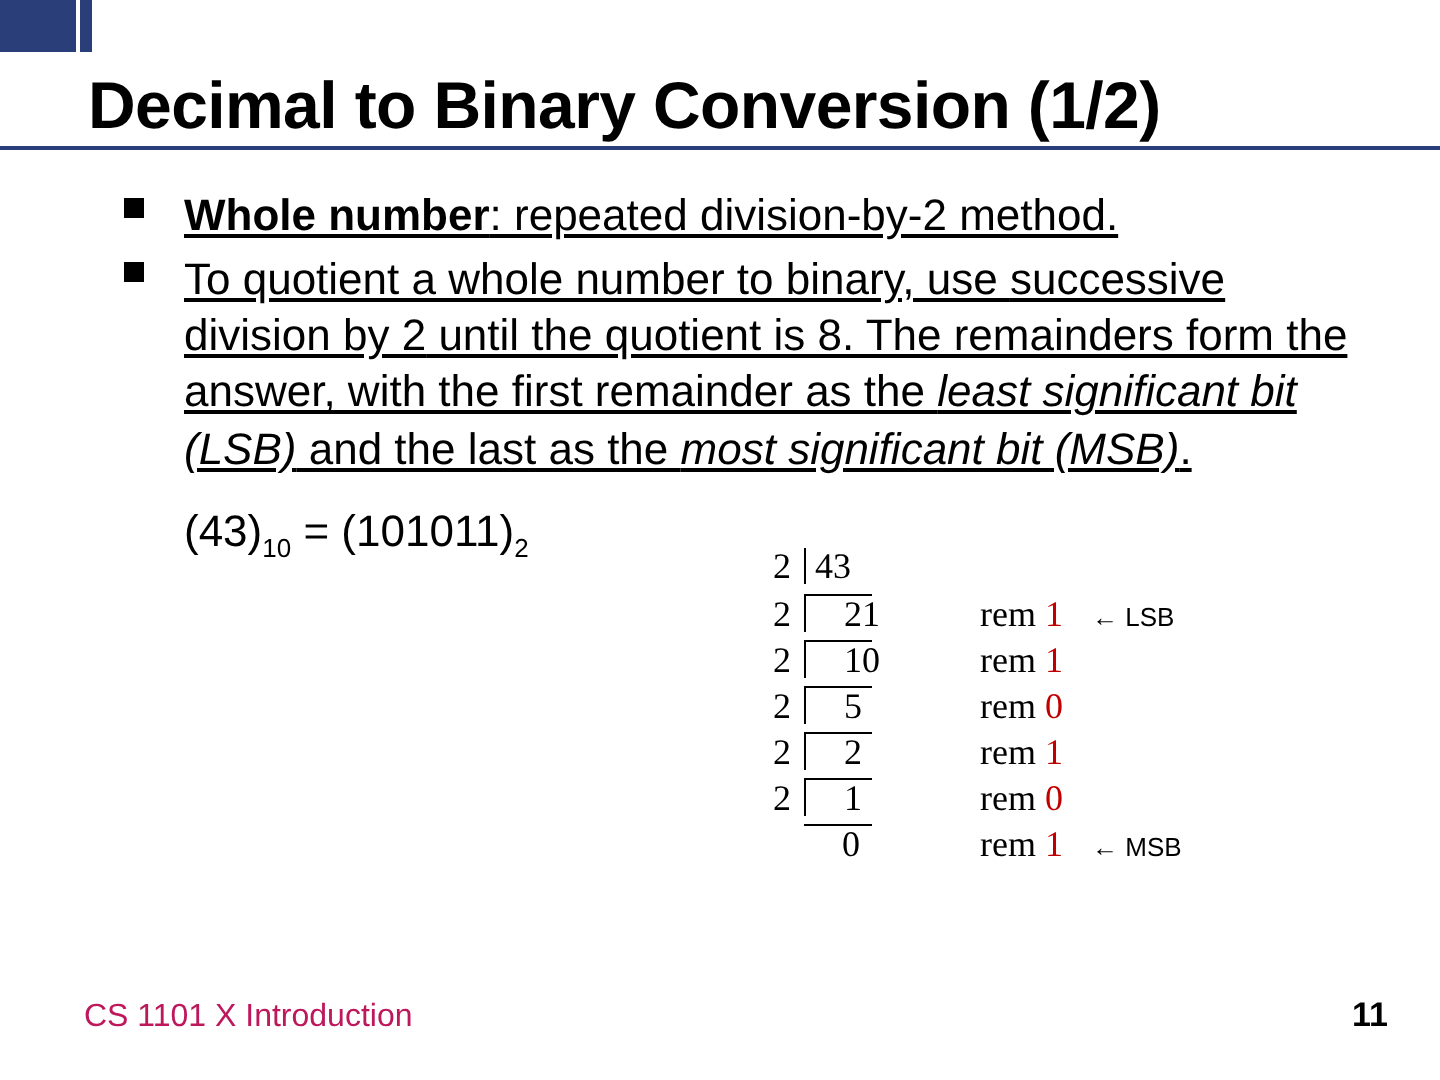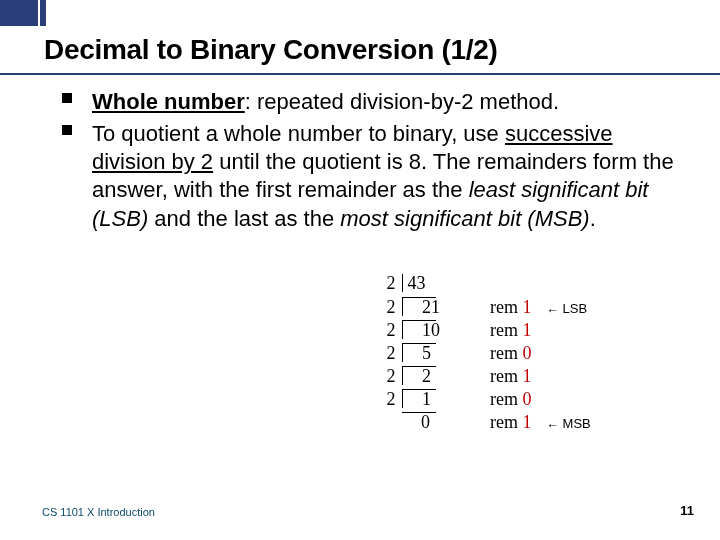--- a/index.html
+++ b/index.html
@@ -22,39 +22,40 @@
     width: 38px; height: 26px;
     background: #2a3e7a;
   }
   .bar2 {
     position: absolute;
     top: 0; left: 40px;
     width: 6px; height: 26px;
     background: #2a3e7a;
   }
   .title {
-    font-size: 28px;
+    font-size: 33px;
     font-weight: 700;
     margin: 0 0 10px 0;
     letter-spacing: -0.3px;
   }
   .divider {
     position: absolute;
     top: 73px; left: 0;
     width: 720px; height: 2px;
     background: #2a3e7a;
   }
   .body {
     margin-top: 22px;
     padding-right: 24px;
   }
   .bullets {
     list-style: none;
     padding: 0 0 0 48px;
     margin: 0;
+    text-decoration: underline;
   }
   .bullets > li {
     position: relative;
     font-size: 22px;
     line-height: 1.28;
     margin-bottom: 4px;
     font-family: Arial, Helvetica, sans-serif;
   }
   .bullets > li::before {
     content: "";
@@ -88,27 +89,27 @@
   .drem { width: 52px; padding-left: 6px; margin-left: 48px; }
   .rr { color: #c00000; }
   .note { padding-left: 10px; font-family: Arial, sans-serif; font-size: 13px; }
   .brow .dnum { border-top: 1.2px solid #000; padding-left: 19px; }
   .brow0 .dnum { border-top: none; }
   .lastrow .dq { visibility: hidden; }
   .lastrow .dnum { border-left: none; border-top: 1.2px solid #000; }
   .footer {
     position: absolute;
     left: 42px; bottom: 22px;
-    font-size: 11px;
-    color: #0c4a6e;
+    font-size: 16px;
+    color: #be185d;
   }
   .pagenum {
     position: absolute;
     right: 26px; bottom: 22px;
-    font-size: 13px;
+    font-size: 17px;
     font-weight: 700;
   }
 </style>
 </head>
 <body>
 
 <div class="slide">
   <div class="bar"></div>
   <div class="bar2"></div>
 
@@ -118,20 +119,23 @@
   <div class="body">
     <ul class="bullets">
       <li class="b1">
         <span class="lead u">Whole number</span><span>: repeated division-by-2 method.</span>
       </li>
       <li class="b2">
         <span>To quotient a whole number to binary, use </span><span class="u">successive division by 2</span><span> until the quotient is 8.  The remainders form the answer, with the first remainder as the </span><span class="it">least significant bit (LSB)</span><span> and the last as the </span><span class="it">most significant bit (MSB)</span><span>.</span>
       </li>
     </ul>
 
+    <div class="eqline">
+      <span>(43)</span><span class="sub">10</span><span> = </span><span>(101011)</span><span class="sub">2</span>
+    </div>
   </div>
 
   <div class="division">
     <div class="drow brow0">
       <div class="dq">2</div>
       <div class="dnum">43</div>
       <div class="drem"></div>
       <div class="note"></div>
     </div>
     <div class="drow brow">

